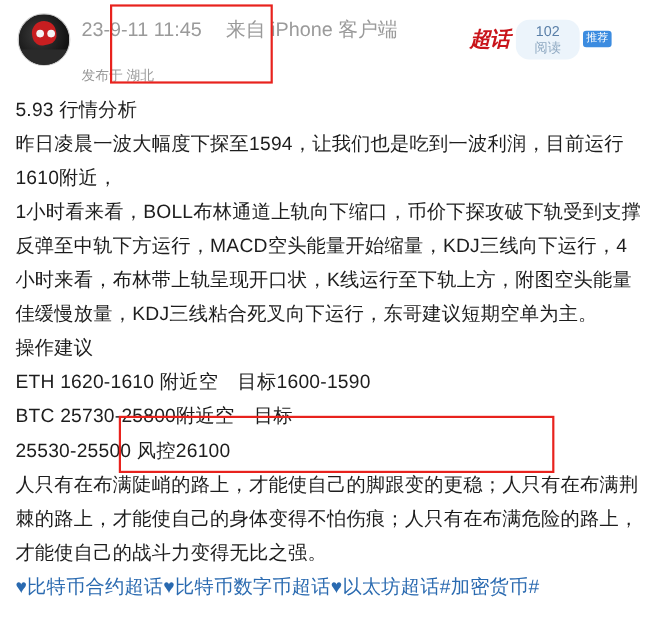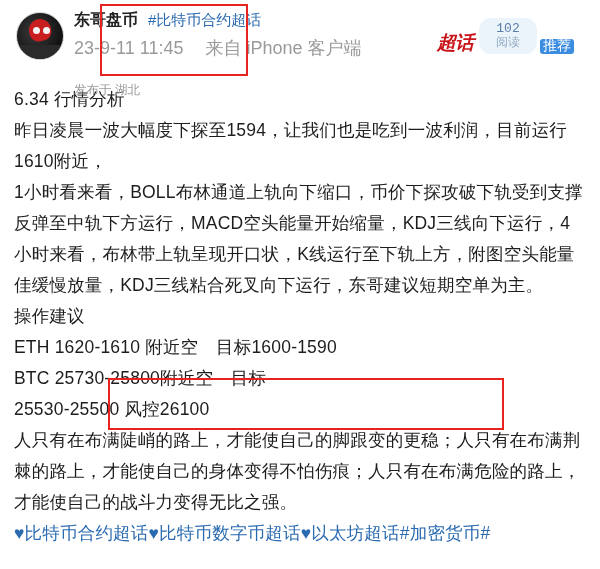--- a/index.html
+++ b/index.html
@@ -130,25 +130,24 @@
   #box-btc {
     left: 108px;
     top: 378px;
     width: 396px;
     height: 52px;
   }
 
   
   .badge-wrap {
     position: absolute;
-    right: 12px;
+    right: 30px;
     top: 8px;
     display: flex;
-    align-items: flex-end;
-    font-family: Liberation Mono, monospace;
+    align-items: center;
   }
   .logo-cn {
     font-size: 19px;
     font-weight: bold;
     font-style: italic;
     color: #c9141a;
     letter-spacing: -1px;
     margin-right: 6px;
     line-height: 1;
     padding-top: 2px;
@@ -166,21 +165,21 @@
     line-height: 1.1;
   }
   .pill-label {
     font-size: 12px;
     color: #8fa9c2;
     line-height: 1.2;
   }
   .rec-tag {
     background: #3c8ce0;
     color: #ffffff;
-    font-size: 14px;
+    font-size: 10px;
     border-radius: 3px;
     padding: 1px 3px;
     margin-left: 3px;
     height: 13px;
     line-height: 12px;
   }
 
   
   .content {
     margin-top: 4px;
@@ -202,44 +201,40 @@
 <div class="page">
 
   <div class="header">
     <div class="avatar">
       <div class="a-red"></div>
       <div class="a-dot1"></div>
       <div class="a-dot2"></div>
       <div class="a-base"></div>
     </div>
     <div class="head-text">
-      <div class="name-row">
-        <span class="user-name">东哥盘币</span>
-        <span class="topic-link">#比特币合约超话</span>
-      </div>
       <div class="meta-row">
         <span>23-9-11 11:45</span>
         <span class="meta-sep"></span>
         <span>来自 iPhone 客户端</span>
       </div>
       <div class="loc-row">发布于 湖北</div>
     </div>
 
     <div class="badge-wrap">
       <span class="logo-cn">超话</span>
       <div class="pill">
         <div class="pill-num">102</div>
         <div class="pill-label">阅读</div>
       </div>
       <span class="rec-tag">推荐</span>
     </div>
   </div>
 
   <div class="content">
-    <p>6.34 行情分析</p>
+    <p>5.93 行情分析</p>
     <p>昨日凌晨一波大幅度下探至1594，让我们也是吃到一波利润，目前运行1610附近，</p>
     <p>1小时看来看，BOLL布林通道上轨向下缩口，币价下探攻破下轨受到支撑反弹至中轨下方运行，MACD空头能量开始缩量，KDJ三线向下运行，4小时来看，布林带上轨呈现开口状，K线运行至下轨上方，附图空头能量佳缓慢放量，KDJ三线粘合死叉向下运行，东哥建议短期空单为主。</p>
     <p>操作建议</p>
     <p>ETH  1620-1610 附近空　目标1600-1590</p>
     <p>BTC  25730-25800附近空　目标</p>
     <p>25530-25500   风控26100</p>
     <p>人只有在布满陡峭的路上，才能使自己的脚跟变的更稳；人只有在布满荆棘的路上，才能使自己的身体变得不怕伤痕；人只有在布满危险的路上，才能使自己的战斗力变得无比之强。</p>
     <p class="tags">♥比特币合约超话♥比特币数字币超话♥以太坊超话#加密货币#</p>
   </div>
 

